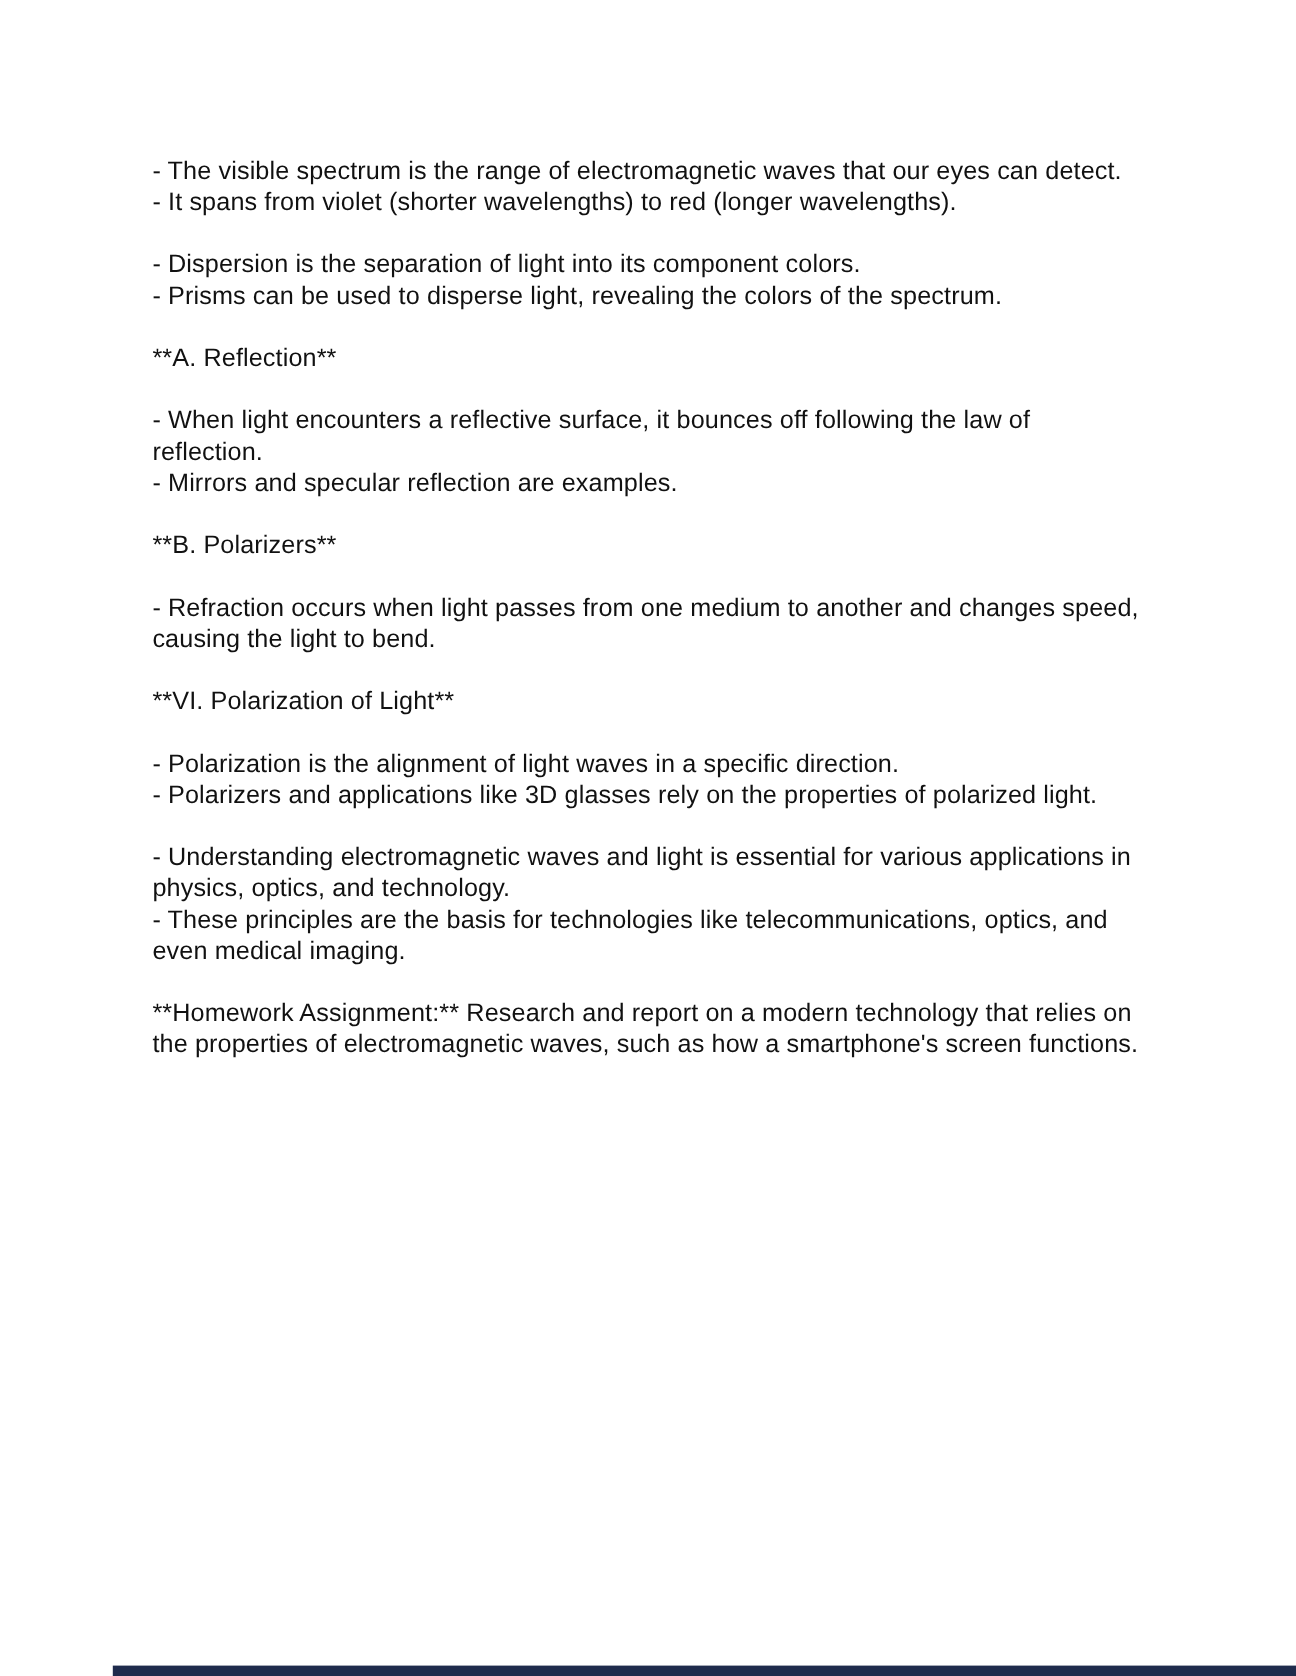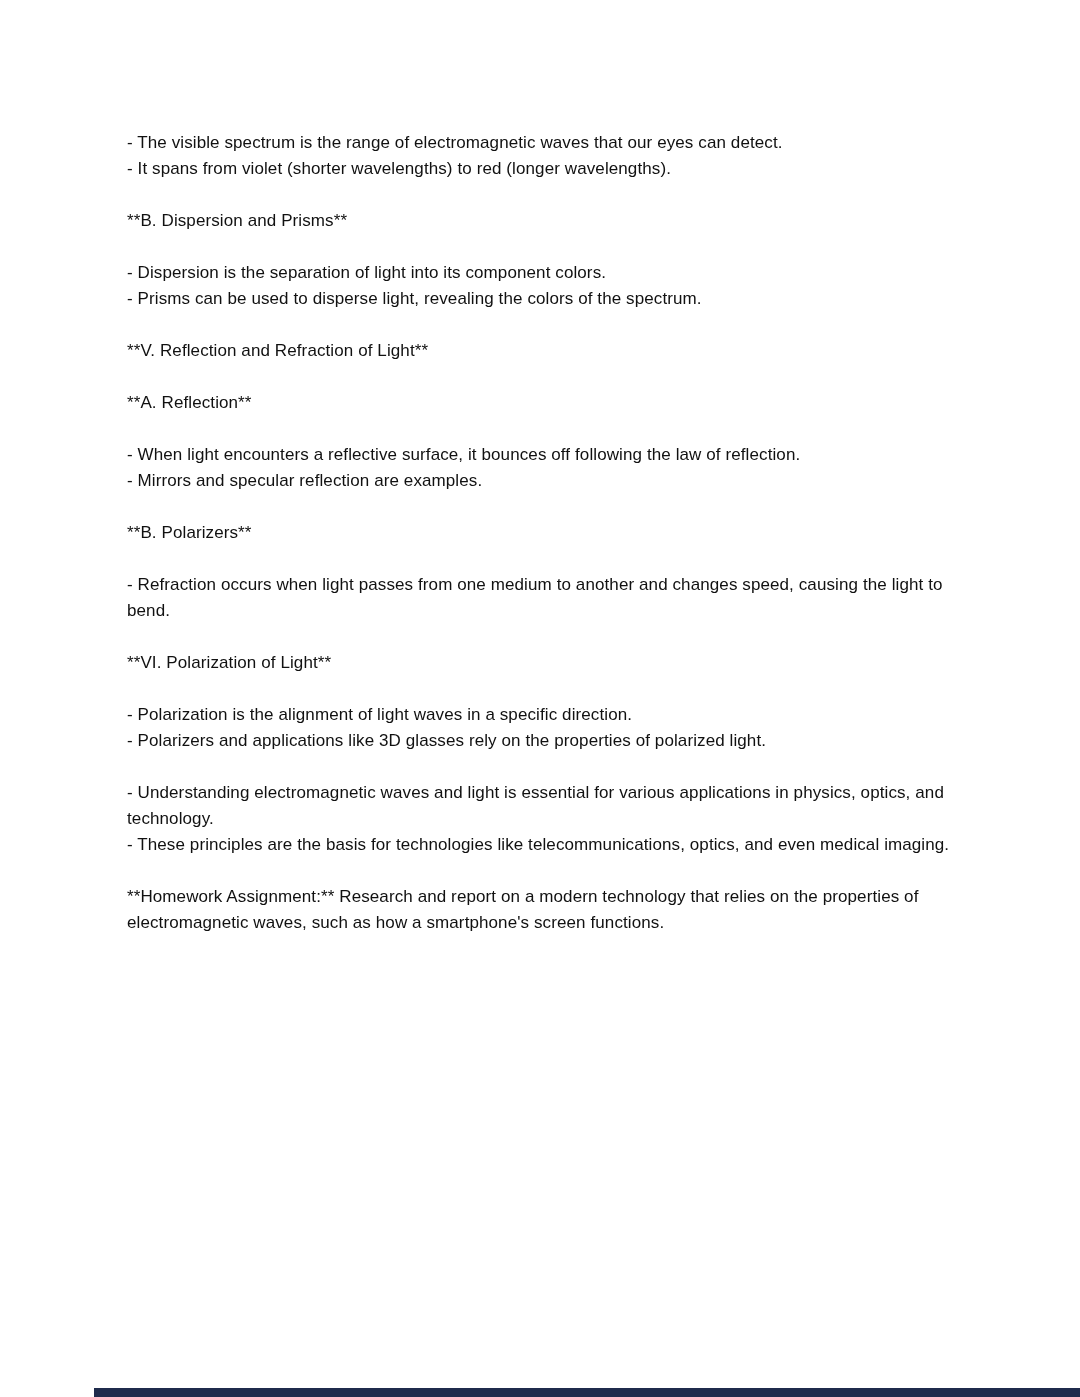--- a/index.html
+++ b/index.html
@@ -13,21 +13,21 @@
     position: relative;
     overflow: hidden;
     font-family: "Liberation Sans", sans-serif;
   }
   .doc-page {
     position: absolute;
     left: 127px;
     top: 130px;
     width: 828px;
     color: #111111;
-    font-size: 17px;
+    font-size: 21px;
     line-height: 26px;
     font-weight: 400;
     letter-spacing: 0.1px;
     cursor: text;
   }
   .block {
     margin: 0 0 26px 0;
   }
   .block:last-child {
     margin-bottom: 0;
@@ -46,28 +46,22 @@
 </style>
 </head>
 <body style="background: rgb(255, 255, 255);">
 
 <div class="doc-page" id="doc-page">
     <div class="block">
       <div class="line">- The visible spectrum is the range of electromagnetic waves that our eyes can detect.</div>
       <div class="line">- It spans from violet (shorter wavelengths) to red (longer wavelengths).</div>
     </div>
     <div class="block">
-      <div class="line">**B. Dispersion and Prisms**</div>
-    </div>
-    <div class="block">
       <div class="line">- Dispersion is the separation of light into its component colors.</div>
       <div class="line">- Prisms can be used to disperse light, revealing the colors of the spectrum.</div>
-    </div>
-    <div class="block">
-      <div class="line">**V. Reflection and Refraction of Light**</div>
     </div>
     <div class="block">
       <div class="line">**A. Reflection**</div>
     </div>
     <div class="block">
       <div class="line">- When light encounters a reflective surface, it bounces off following the law of reflection.</div>
       <div class="line">- Mirrors and specular reflection are examples.</div>
     </div>
     <div class="block">
       <div class="line">**B. Polarizers**</div>

